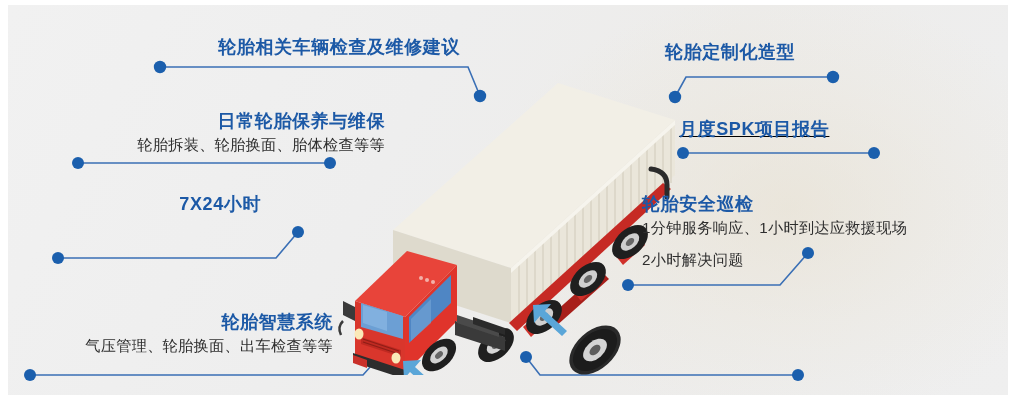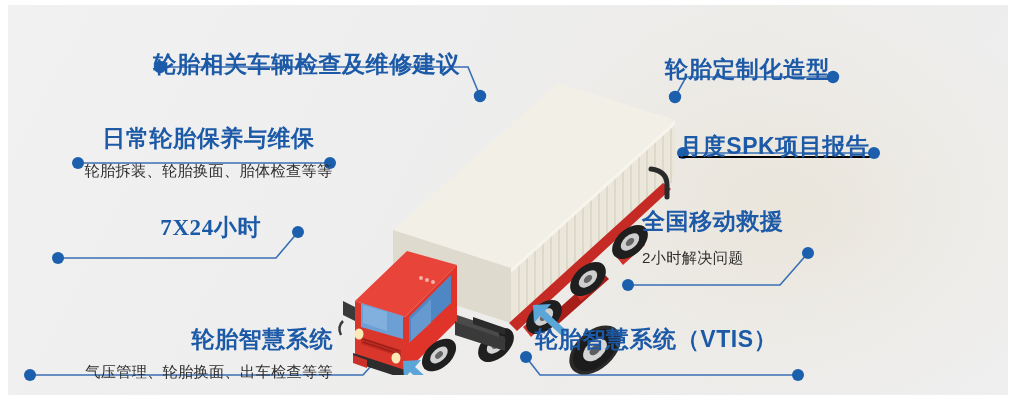--- a/index.html
+++ b/index.html
@@ -19,41 +19,40 @@
     overflow:hidden;
   }
   
   #connectors{position:absolute;left:0;top:0;width:1000px;height:390px;pointer-events:none;}
 
   
   .block{position:absolute;}
   .ttl{
     color:#1c59a6;
     font-weight:bold;
-    font-size:23px;
+    font-size:18px;
     line-height:1.28;
     letter-spacing:0.6px;
     white-space:nowrap;
-    margin-top:14px;
   }
   .sub{
     color:#2e2e2e;
     font-size:15.2px;
     line-height:1.32;
     letter-spacing:0.3px;
     white-space:nowrap;
-    margin-top:8px;
+    margin-top:2px;
   }
   .ra{text-align:right;}
   .la{text-align:left;}
 
   
   #b-inspect   {left:0px;top:31px;width:452px;}
-  #b-maint     {left:12px;top:105px;width:377px;text-align:center;}
-  #b-247       {left:0px;top:194px;width:253px;font-family:Liberation Serif, serif;}
+  #b-maint     {left:0px;top:105px;width:377px;}
+  #b-247       {left:0px;top:188px;width:253px;}
   #b-safety    {left:0px;top:306px;width:325px;}
   #b-custom    {left:657px;top:36px;text-align:right;}
   #b-spk       {left:671px;top:113px;text-decoration:underline;}
   #b-rescue    {left:634px;top:188px;}
   #b-vtis      {left:527px;top:306px;}
 
   
   #truck{position:absolute;left:325px;top:60px;width:360px;height:310px;}
 </style>
 </head>
@@ -261,21 +260,21 @@
 
   <div class="block la" id="b-custom">
     <div class="ttl">轮胎定制化造型</div>
   </div>
 
   <div class="block la" id="b-spk">
     <div class="ttl">月度SPK项目报告</div>
   </div>
 
   <div class="block la" id="b-rescue">
-    <div class="ttl">全国移动救援</div>
+    <div class="ttl">轮胎安全巡检</div>
+    <div class="sub">1分钟服务响应、1小时到达应救援现场</div>
     <div class="sub" style="margin-top:12px;">2小时解决问题</div>
   </div>
 
   <div class="block la" id="b-vtis">
-    <div class="ttl">轮胎智慧系统（VTIS）</div>
   </div>
 
 </div>
 
 </body></html>

